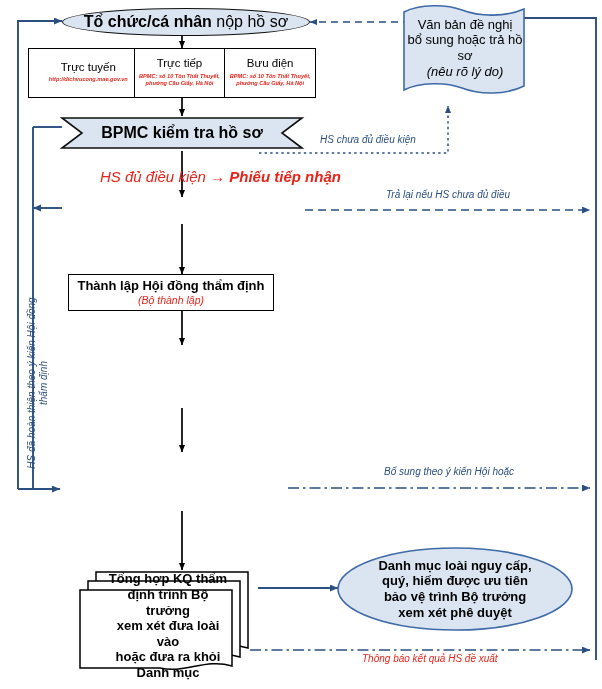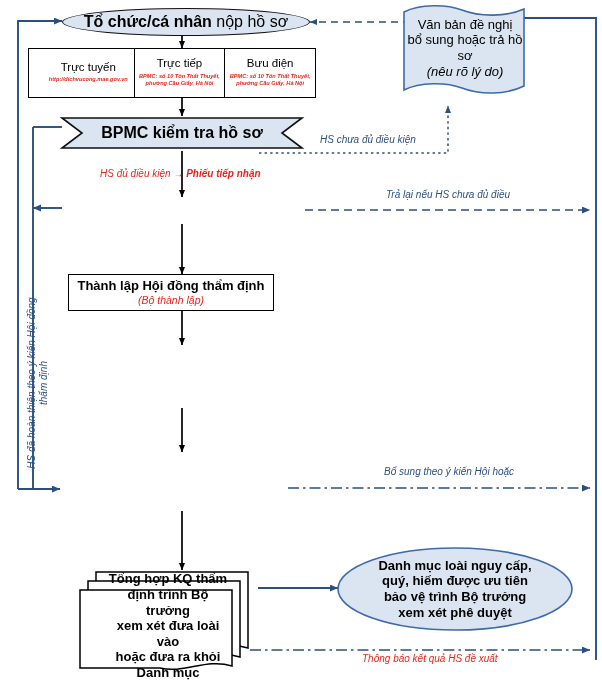--- a/index.html
+++ b/index.html
@@ -254,21 +254,21 @@
   </div>
 
   <div class="node" style="left:406px; top:20px; width:118px; height:56px;">
     <span class="ln sz11">Văn bản đề nghị</span>
     <span class="ln sz11">bổ sung hoặc trả hồ sơ</span>
     <span class="ln sz11" style="font-style:italic;">(nêu rõ lý do)</span>
   </div>
 
   <div class="edge-label" style="left:320px; top:134px;">HS chưa đủ điều kiện</div>
 
-  <div class="edge-label red" style="left:100px; top:168px; font-size:10px;"><span>HS đủ điều kiện</span> <span class="b">→</span> <span class="b" style="font-style:italic;">Phiếu tiếp nhận</span></div>
+  <div class="edge-label red" style="left:100px; top:168px; font-size:15px;"><span>HS đủ điều kiện</span> <span class="b">→</span> <span class="b" style="font-style:italic;">Phiếu tiếp nhận</span></div>
 
   <div class="edge-label" style="left:386px; top:189px;">Trả lại nếu HS chưa đủ điều</div>
 
   <div class="edge-label" style="left:384px; top:466px;">Bổ sung theo ý kiến Hội hoặc</div>
 
   <div class="edge-label red" style="left:362px; top:653px;">Thông báo kết quả HS đề xuất</div>
 
   <div class="edge-label rot" style="left:26px; top:478px; width:190px;">
     <span class="ln">HS đã hoàn thiện theo ý kiến</span>
     <span class="ln">Hội đồng thẩm định</span>

